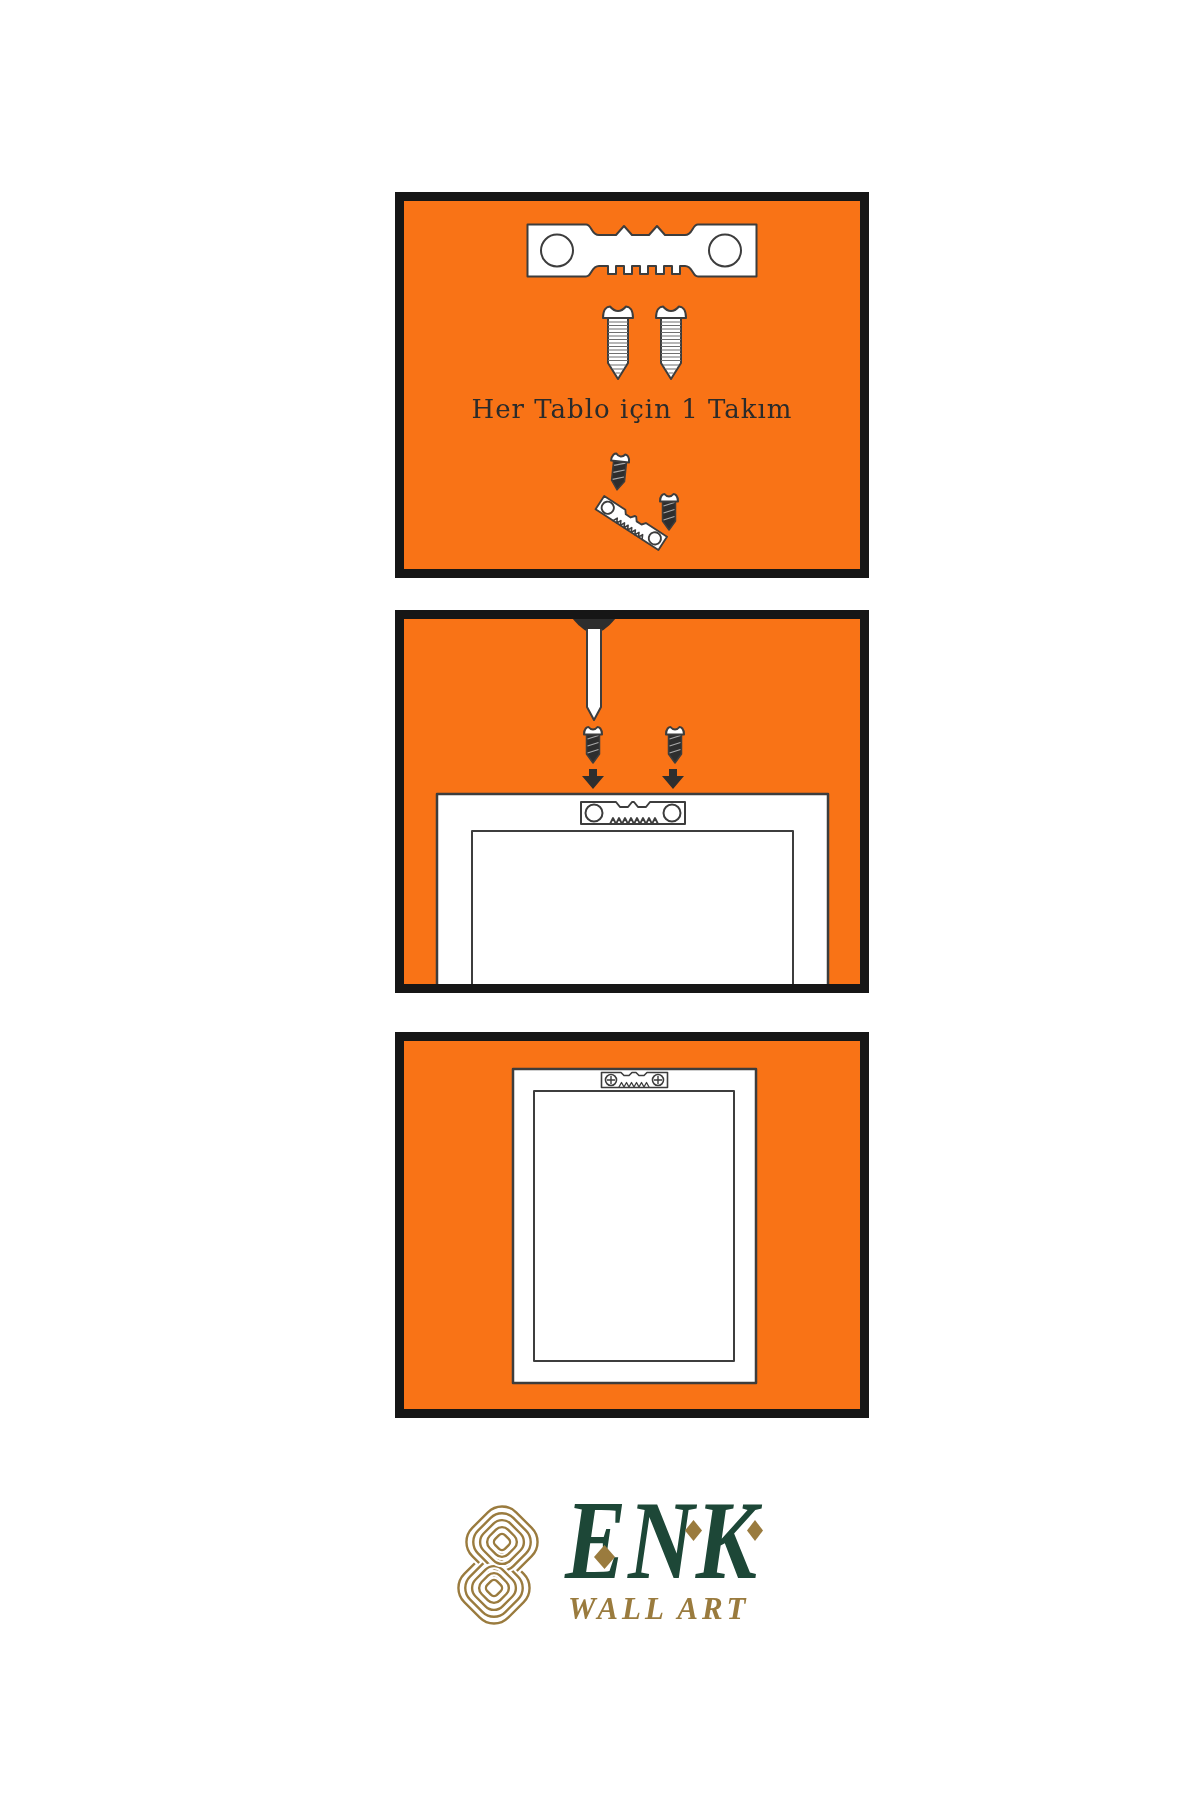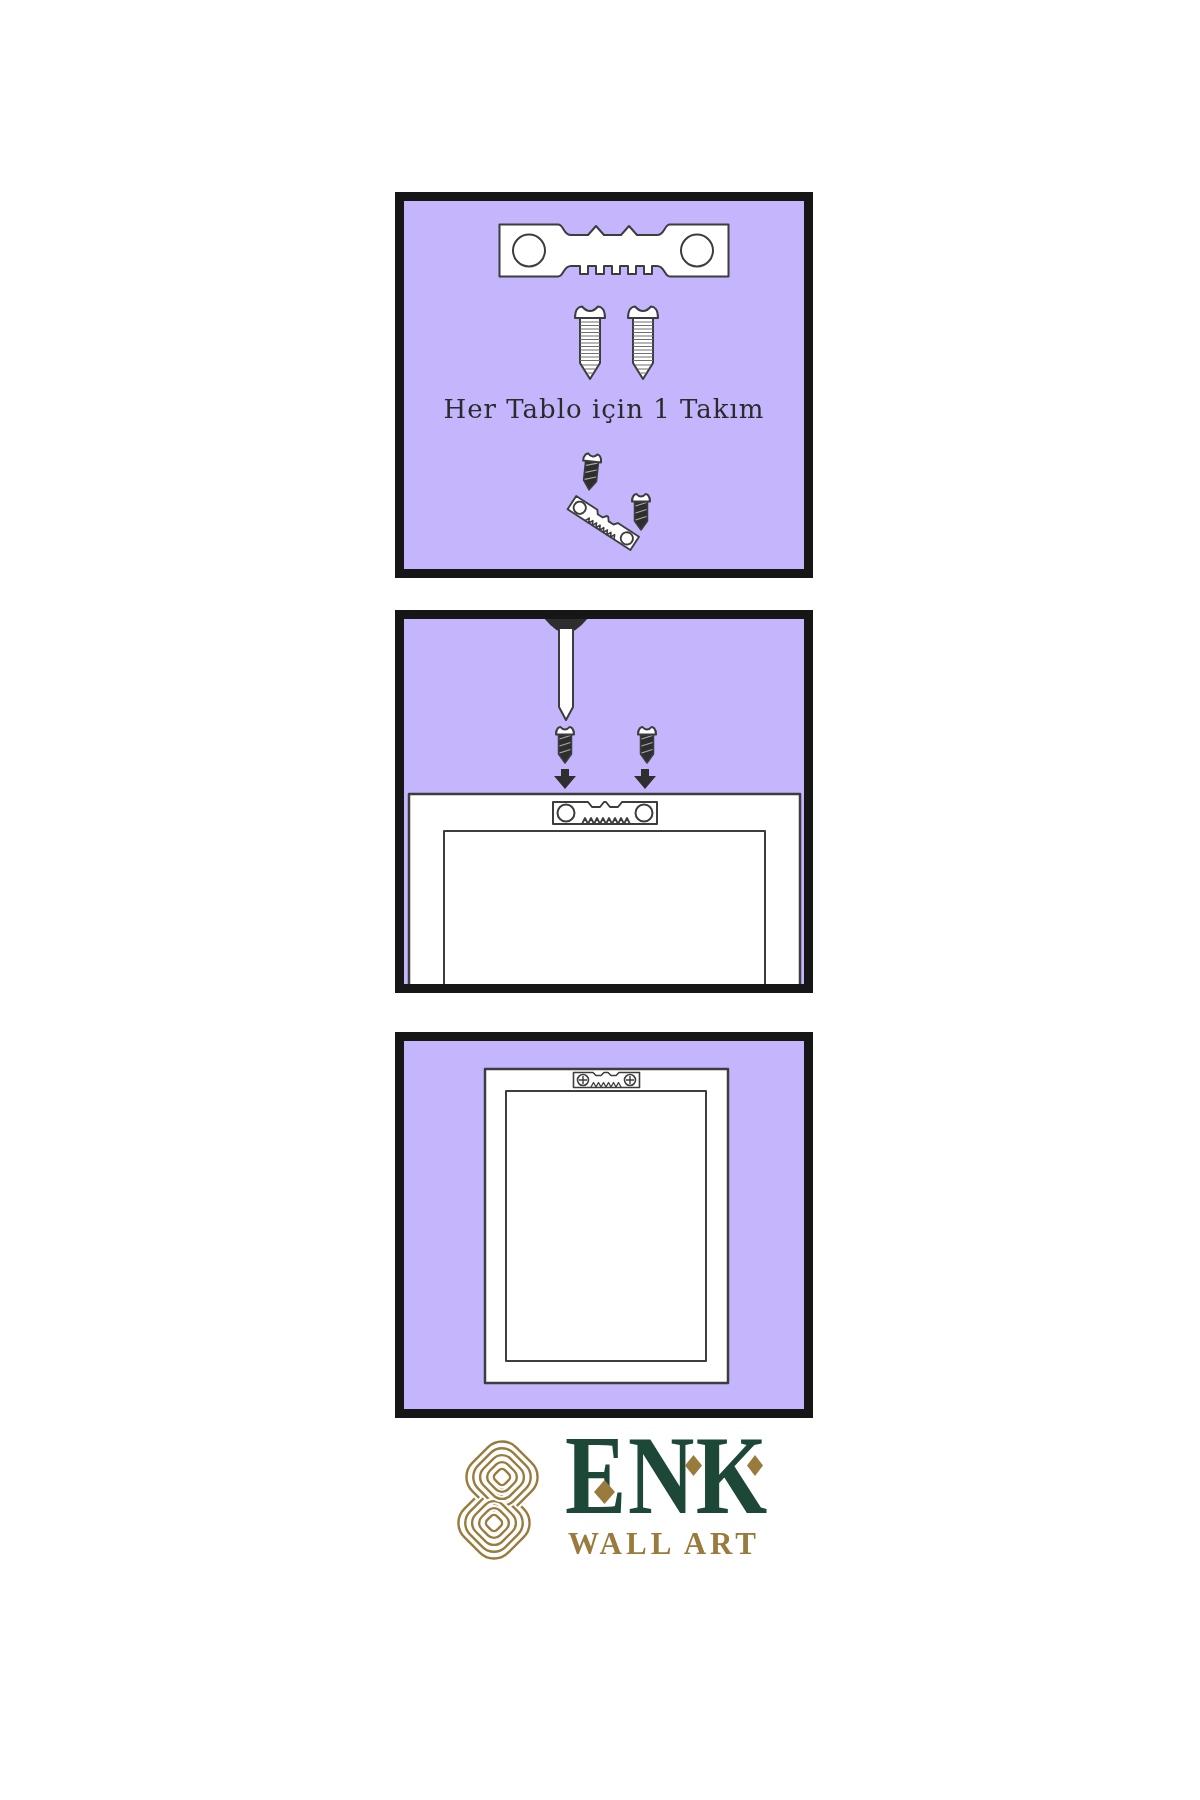--- a/index.html
+++ b/index.html
@@ -1,19 +1,19 @@
 <!DOCTYPE html>
 <html style="--page_bg: #ffffff; --panel_border: #161616; --line: #3d3d3d; --dark_fill: #2e2e2e; --green: #1d4737; --gold: #9a7b3e;"><head>
 <meta charset="utf-8">
 <style>
   html,body{margin:0;padding:0;background:#fff;}
   .page{position:relative;width:1200px;height:1800px;background:var(--page_bg,#fff);
         font-family:"Liberation Sans",sans-serif;overflow:hidden;}
 
-  .panel{position:absolute;left:395px;width:418px;background:#c4b5fd;
+  .panel{position:absolute;left:395px;width:474px;background:#f97316;
          border:9px solid var(--panel_border,#161616);box-sizing:border-box;}
   .panel svg{display:block;width:100%;height:100%;}
 
   .p1{top:192px;height:386px;}
   .p2{top:610px;height:383px;}
   .p3{top:1032px;height:386px;}
 
   
   .ln   {stroke:var(--line,#3d3d3d);stroke-width:2;fill:none;stroke-linejoin:round;stroke-linecap:round;}
   .lnf  {stroke:var(--line,#3d3d3d);stroke-width:2;fill:#fff;stroke-linejoin:round;}
@@ -22,21 +22,21 @@
   .dks  {fill:var(--dark_fill,#2e2e2e);stroke:none;}
   .thread{stroke:#6f6f6f;stroke-width:1.1;fill:none;}
   .dhatch{stroke:#a9a9a9;stroke-width:1.2;fill:none;}
   .cross {stroke:var(--line,#3d3d3d);stroke-width:1.4;fill:none;}
 
   .caption{position:absolute;left:0;top:193px;width:100%;text-align:center;
            font-family:"DejaVu Serif","Liberation Serif",serif;font-size:26px;
            letter-spacing:1px;color:#2b2b2b;white-space:nowrap;}
 
   
-  .logo{position:absolute;left:442px;top:1433px;width:330px;height:140px;}
+  .logo{position:absolute;left:442px;top:1498px;width:330px;height:140px;font-style:italic;}
   .knot{position:absolute;left:0;top:0;width:116px;height:132px;}
   .knot .case{stroke:#fff;stroke-width:6.5;fill:none;}
   .knot .gold{stroke:var(--gold,#9a7b3e);stroke-width:2.4;fill:none;}
   .brand-name{position:absolute;left:123px;top:-14px;color:var(--green,#1d4737);
               font-family:"Liberation Serif",serif;font-weight:bold;font-size:112px;
               line-height:1;transform:scaleX(0.82);transform-origin:left top;
               letter-spacing:2px;}
   .brand-tagline{position:absolute;left:126px;top:93px;color:var(--gold,#9a7b3e);
               font-family:"Liberation Serif",serif;font-weight:600;font-size:31px;
               letter-spacing:4px;white-space:nowrap;}

